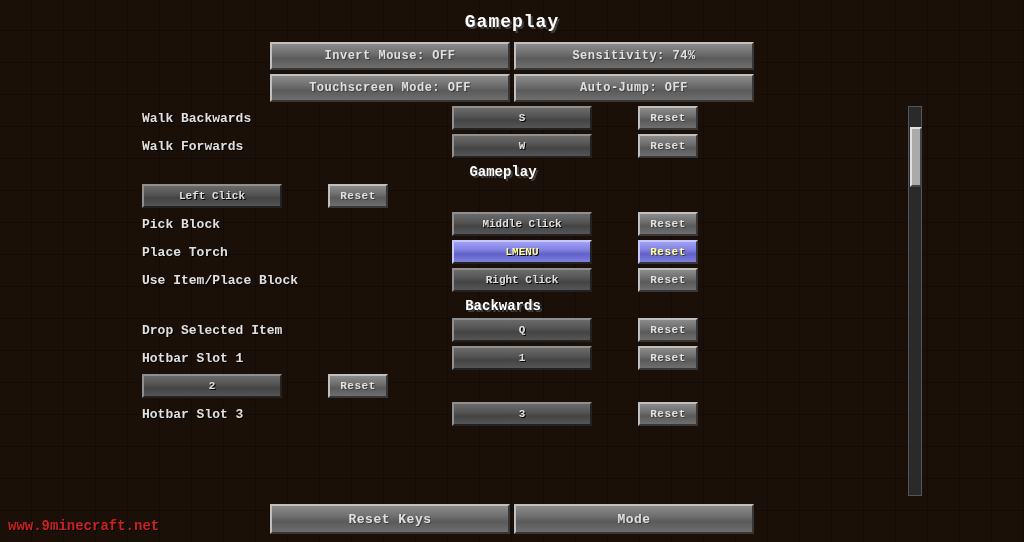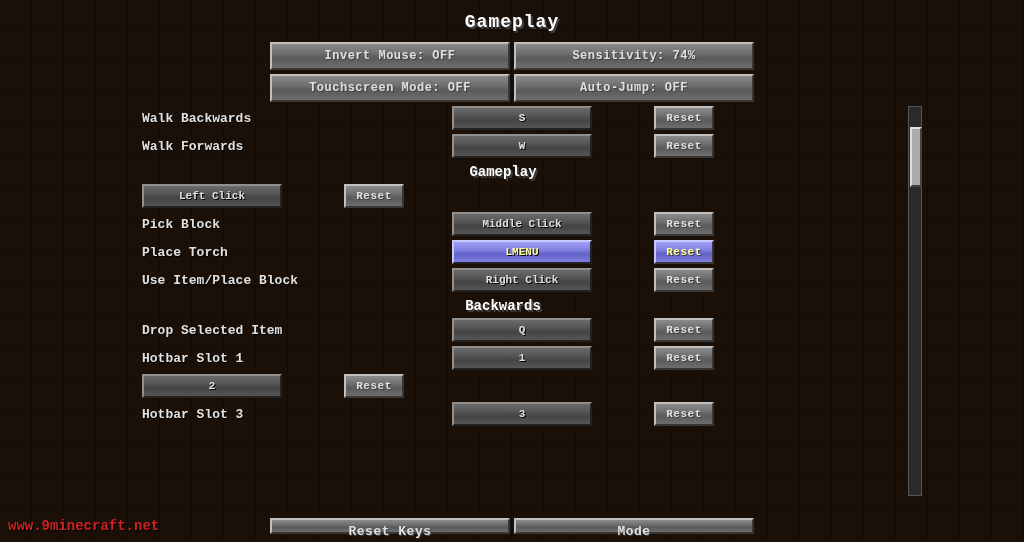--- a/index.html
+++ b/index.html
@@ -157,21 +157,21 @@
     }
 
     .key-button-active {
       background: linear-gradient(180deg, #a0a0f8 0%, #8080e0 40%, #6060c8 60%, #8080e0 100%);
       color: #ffffa0;
       border-top: 2px solid #c8c8ff;
       border-left: 2px solid #c8c8ff;
     }
 
     .reset-col {
-      margin-left: 22px;
+      margin-left: 6px;
       padding-left: 40px;
     }
 
     .bottom-bar {
       position: absolute;
       bottom: 8px;
       display: flex;
       gap: 4px;
     }
 
@@ -181,21 +181,21 @@
       left: 8px;
       font-size: 14px;
       font-weight: bold;
       color: #cc2222;
       text-shadow: 1px 1px #000;
       font-family: 'Courier New', monospace;
     }
 
     .mc-button-bottom {
       width: 240px;
-      height: 16px;
+      height: 30px;
       font-size: 13px;
     }
   </style>
 </head>
 <body>
 
 <div class="main-container">
 
   <div class="page-title">Gameplay</div>
 

